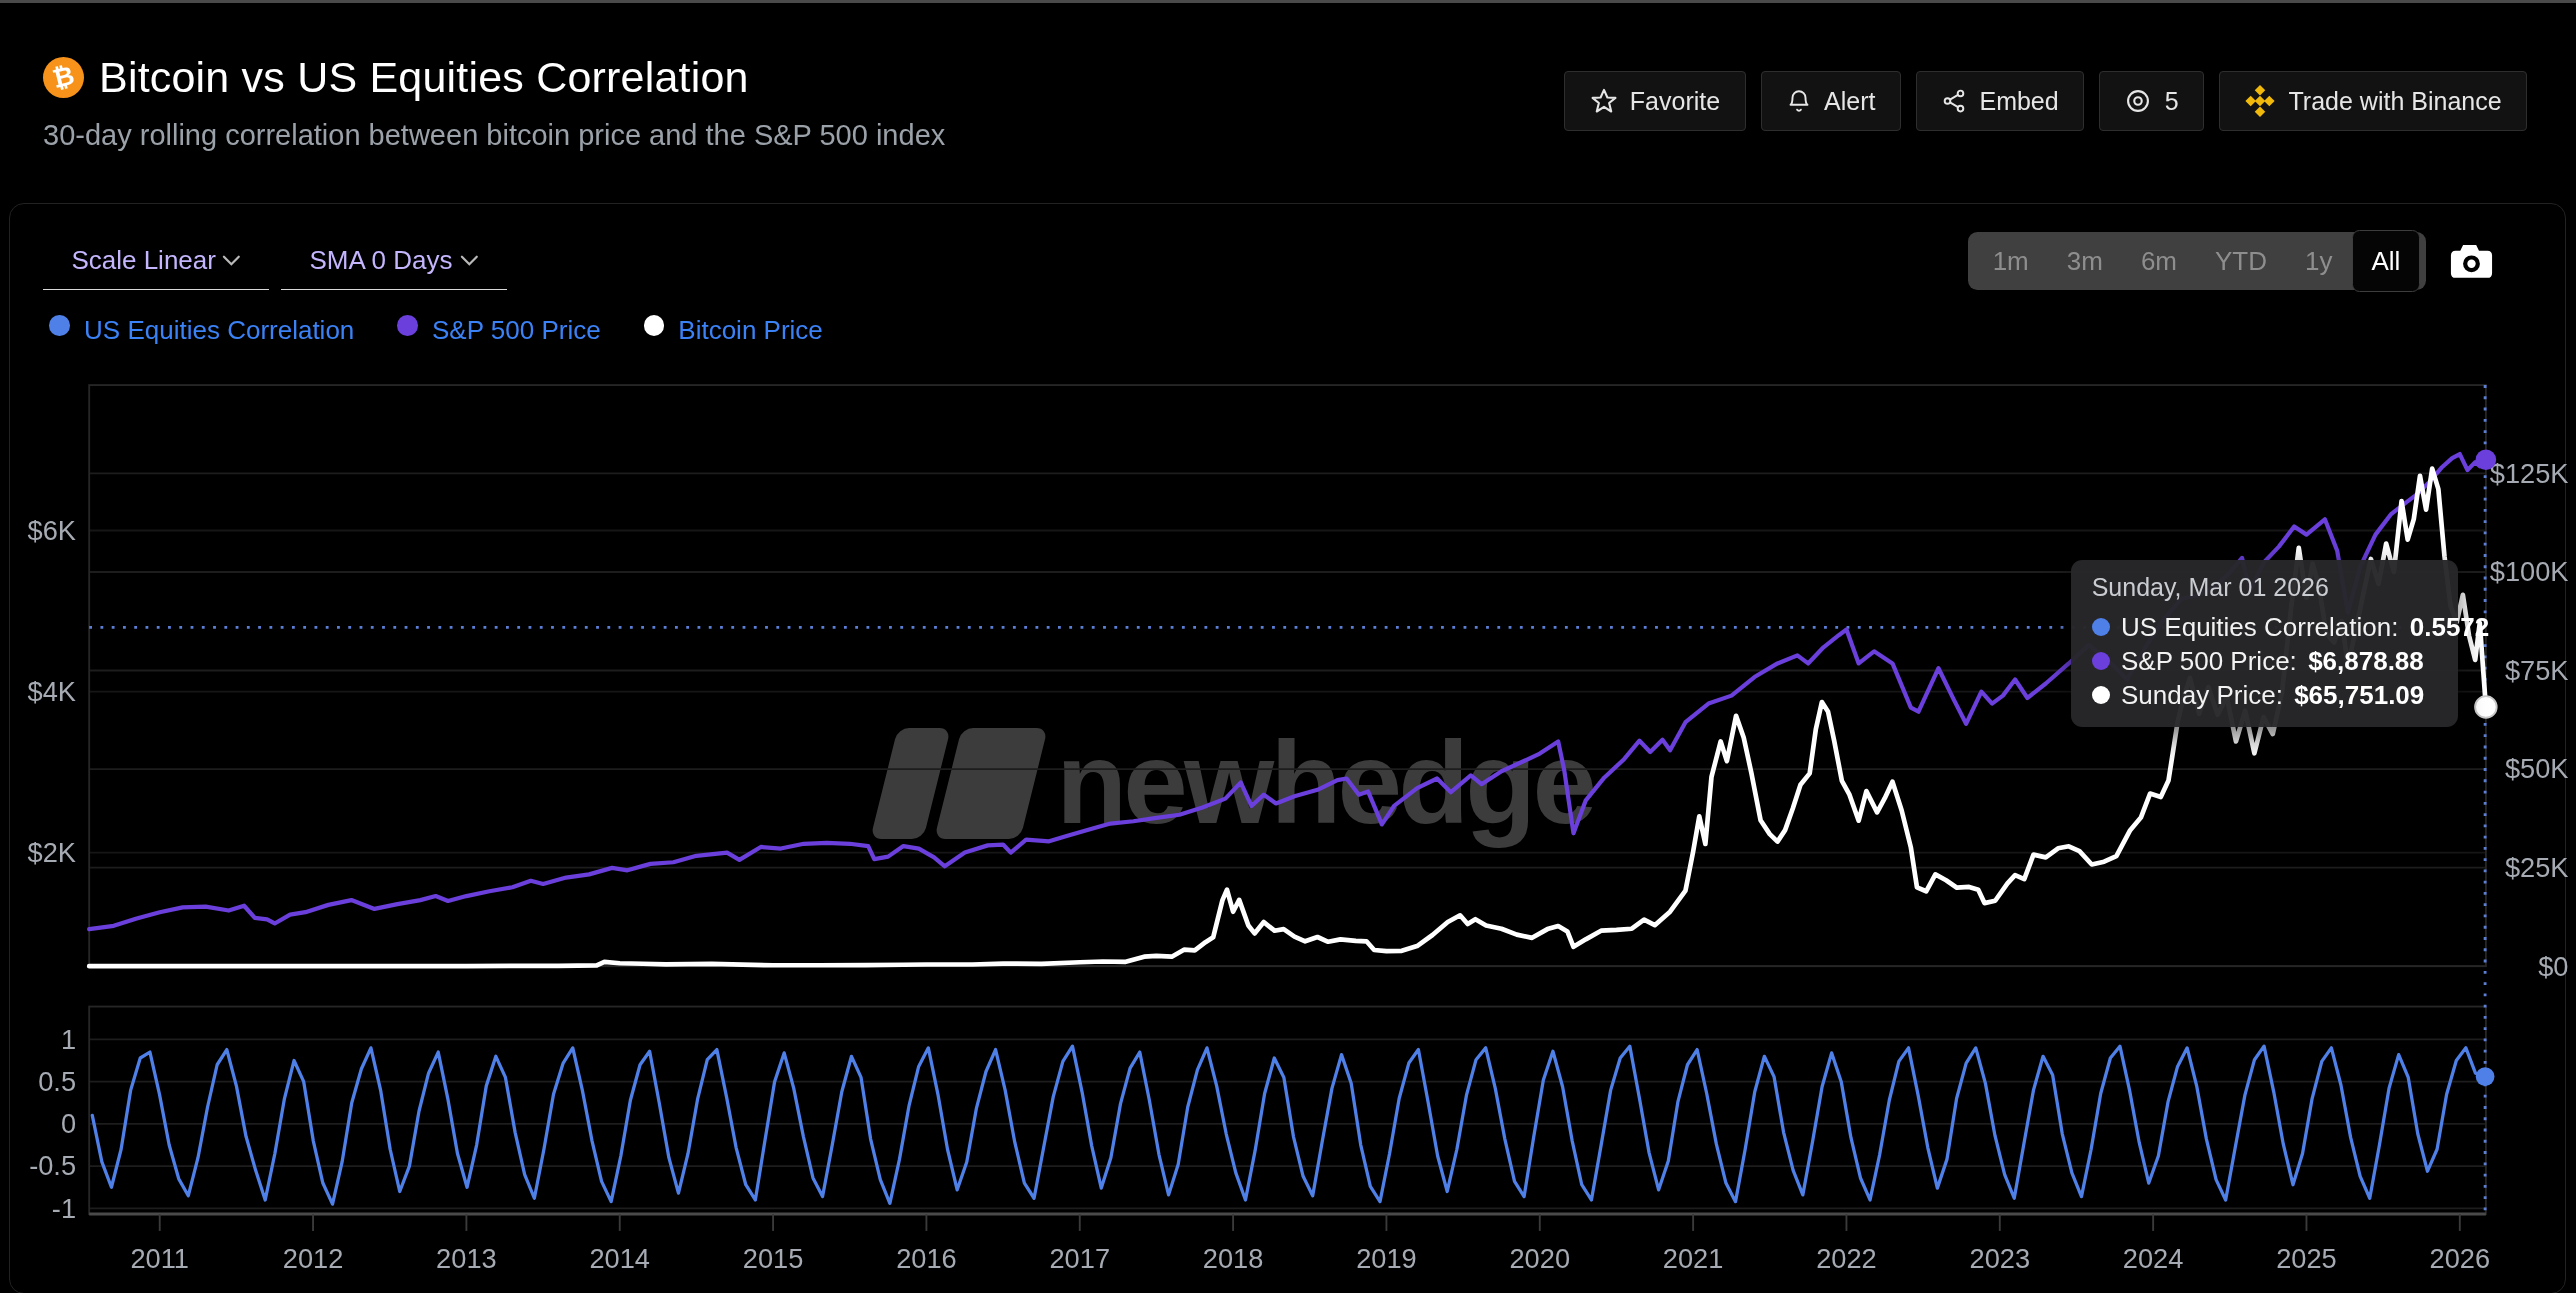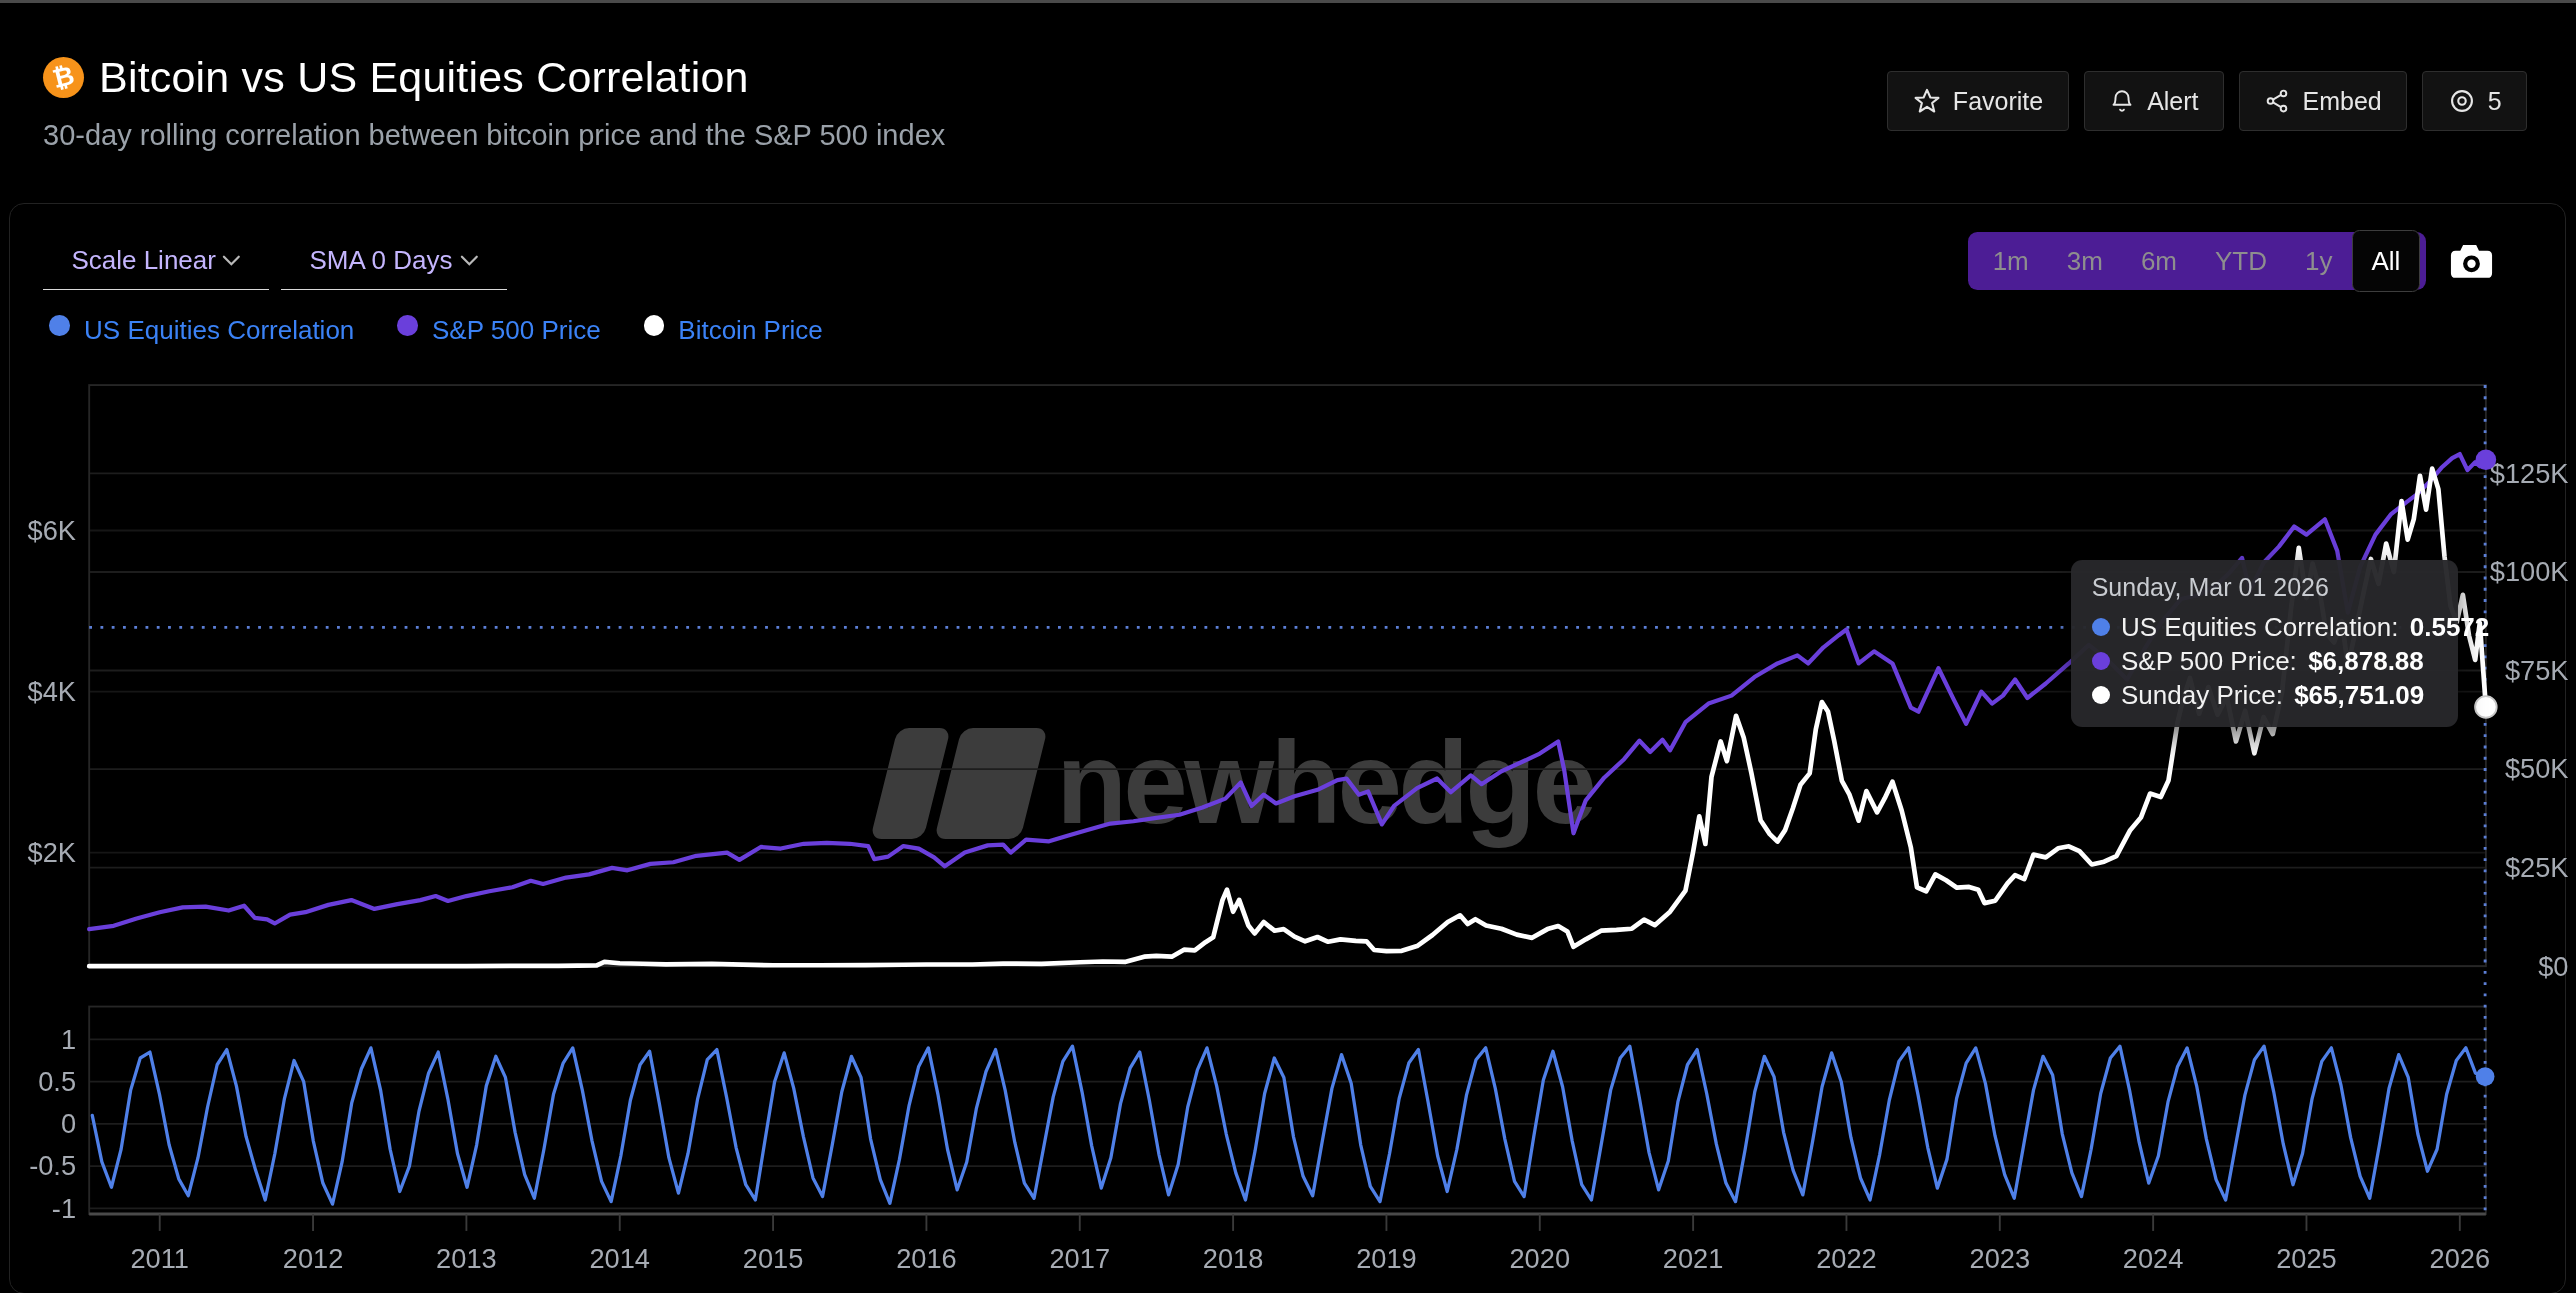--- a/index.html
+++ b/index.html
@@ -23,21 +23,21 @@
   .btn svg { flex:0 0 auto; }
 
   
   .card { position:absolute; left:9.4px; top:203px; width:2557px; height:1091px;
           background:#000; border:1.9px solid #222; border-radius:15px; }
   .dd { position:absolute; top:28px; height:58px; width:226px; display:flex; align-items:center;
         justify-content:space-between; padding:0 28px; border-bottom:1.9px solid #d9d9d9;
         font-size:26px; color:#c4b5fd; cursor:pointer; }
   .dd1 { left:33px; } .dd2 { left:271px; }
   .range-wrap { position:absolute; right:72px; top:28px; display:flex; align-items:center; gap:24.4px; }
-  .ranges { display:flex; align-items:center; height:58px; background:#4c1d95;
+  .ranges { display:flex; align-items:center; height:58px; background:#404040;
             border-radius:9.4px; padding:0 5.6px; }
   .range { padding:0 19px; font-size:26px; color:#8e8e8e; height:58px; display:flex;
            align-items:center; cursor:pointer; }
   .range.active { background:#050505; border:1.9px solid #3d3d3d; border-radius:7.5px;
                   color:#fff; height:62px; }
   .camera { background:none; border:none; cursor:pointer; display:flex; align-items:center; }
 
   .legend { position:absolute; left:39px; top:111px; display:flex; gap:43px; align-items:center; }
   .leg-item { display:flex; align-items:flex-start; gap:14px; font-size:26px; font-weight:500; color:#3b82f6; }
   .dot { width:20.7px; height:20.7px; border-radius:50%; flex:0 0 auto; }
@@ -99,20 +99,32 @@
         <line x1="8.3" y1="13.3" x2="15.7" y2="17.6"></line>
     </svg>
     <span>Embed</span>
   </button>
   <button class="btn">
     <svg width="28" height="28" viewBox="0 0 24 24" fill="none" stroke="#e6e6e6" stroke-width="1.8">
       <circle cx="12" cy="12" r="8.5"></circle>
         <circle cx="12" cy="12" r="3.2"></circle>
     </svg>
     <span>5</span>
+  </button>
+  <button class="btn">
+    <svg width="32" height="32" viewBox="0 0 24 24">
+      <g fill="#F0B90B">
+        <rect x="9.2" y="1.2" width="5.6" height="5.6" transform="rotate(45 12 4)"></rect>
+        <rect x="2.2" y="9.2" width="5.6" height="5.6" transform="rotate(45 5 12)"></rect>
+        <rect x="16.2" y="9.2" width="5.6" height="5.6" transform="rotate(45 19 12)"></rect>
+        <rect x="9.2" y="17.2" width="5.6" height="5.6" transform="rotate(45 12 20)"></rect>
+        <rect x="9.2" y="9.2" width="5.6" height="5.6" transform="rotate(45 12 12)"></rect>
+      </g>
+    </svg>
+    <span>Trade with Binance</span>
   </button>
 </div>
 
 <section class="card">
   <div class="dd dd1">
     <span>Scale Linear</span>
     <svg width="20.7" height="13" viewBox="0 0 22 14" fill="none" stroke="#b9b9b9" stroke-width="2.4" stroke-linecap="round">
         <polyline points="3,3 11,11 19,3"></polyline>
       </svg>
   </div>

